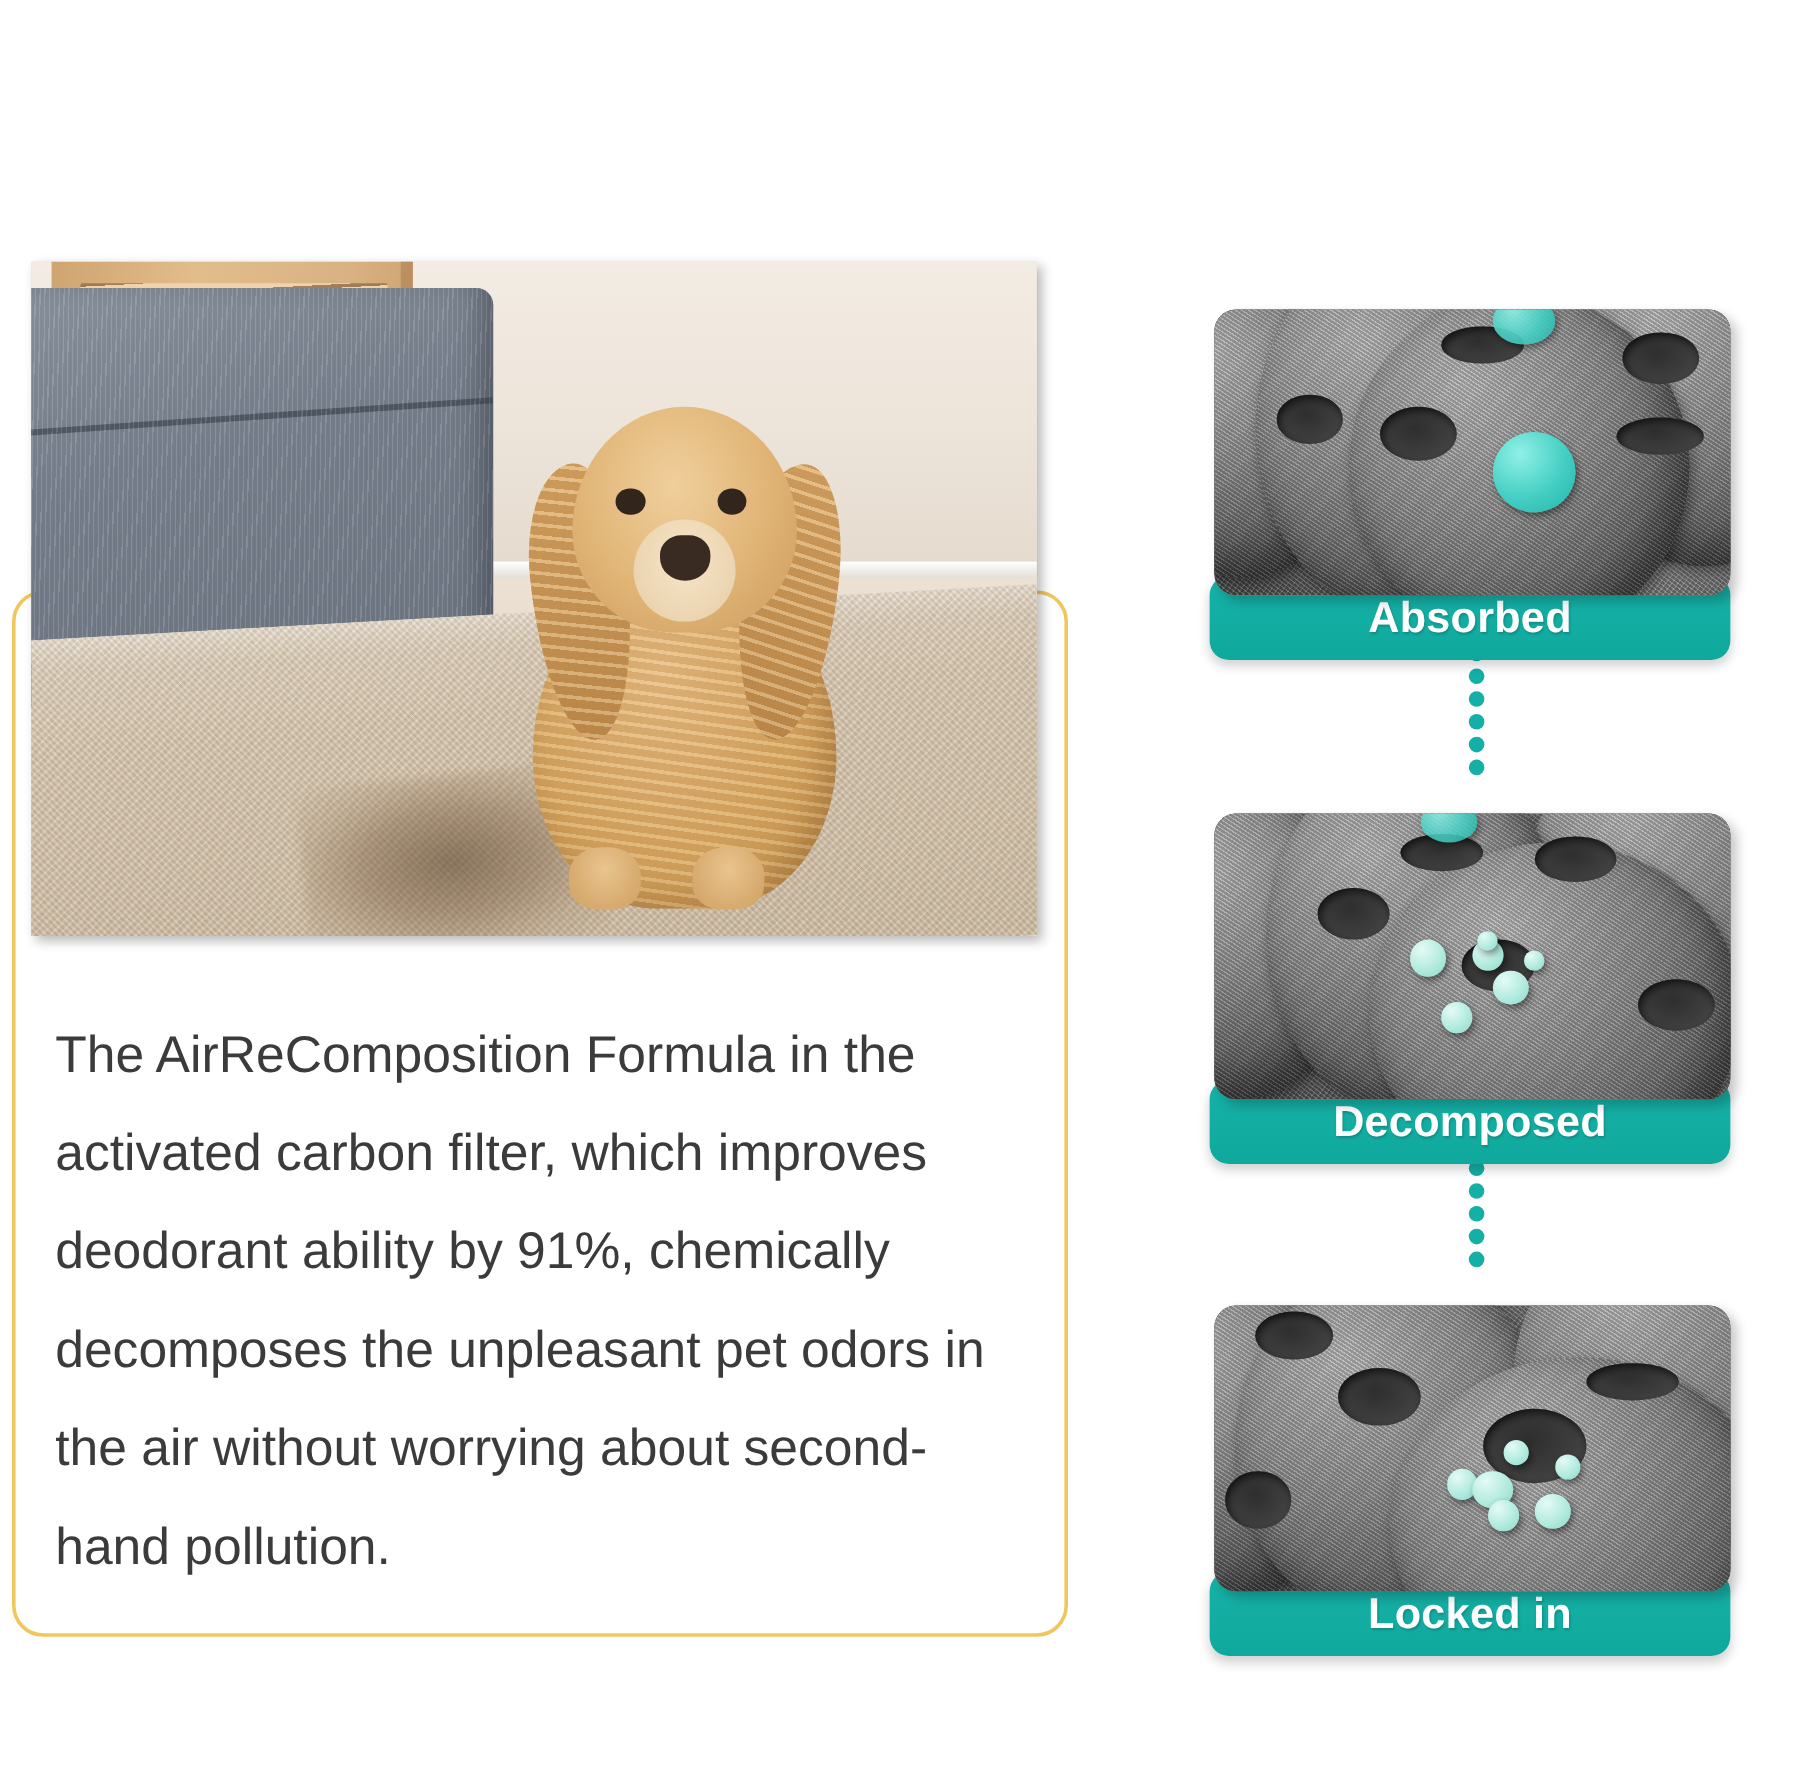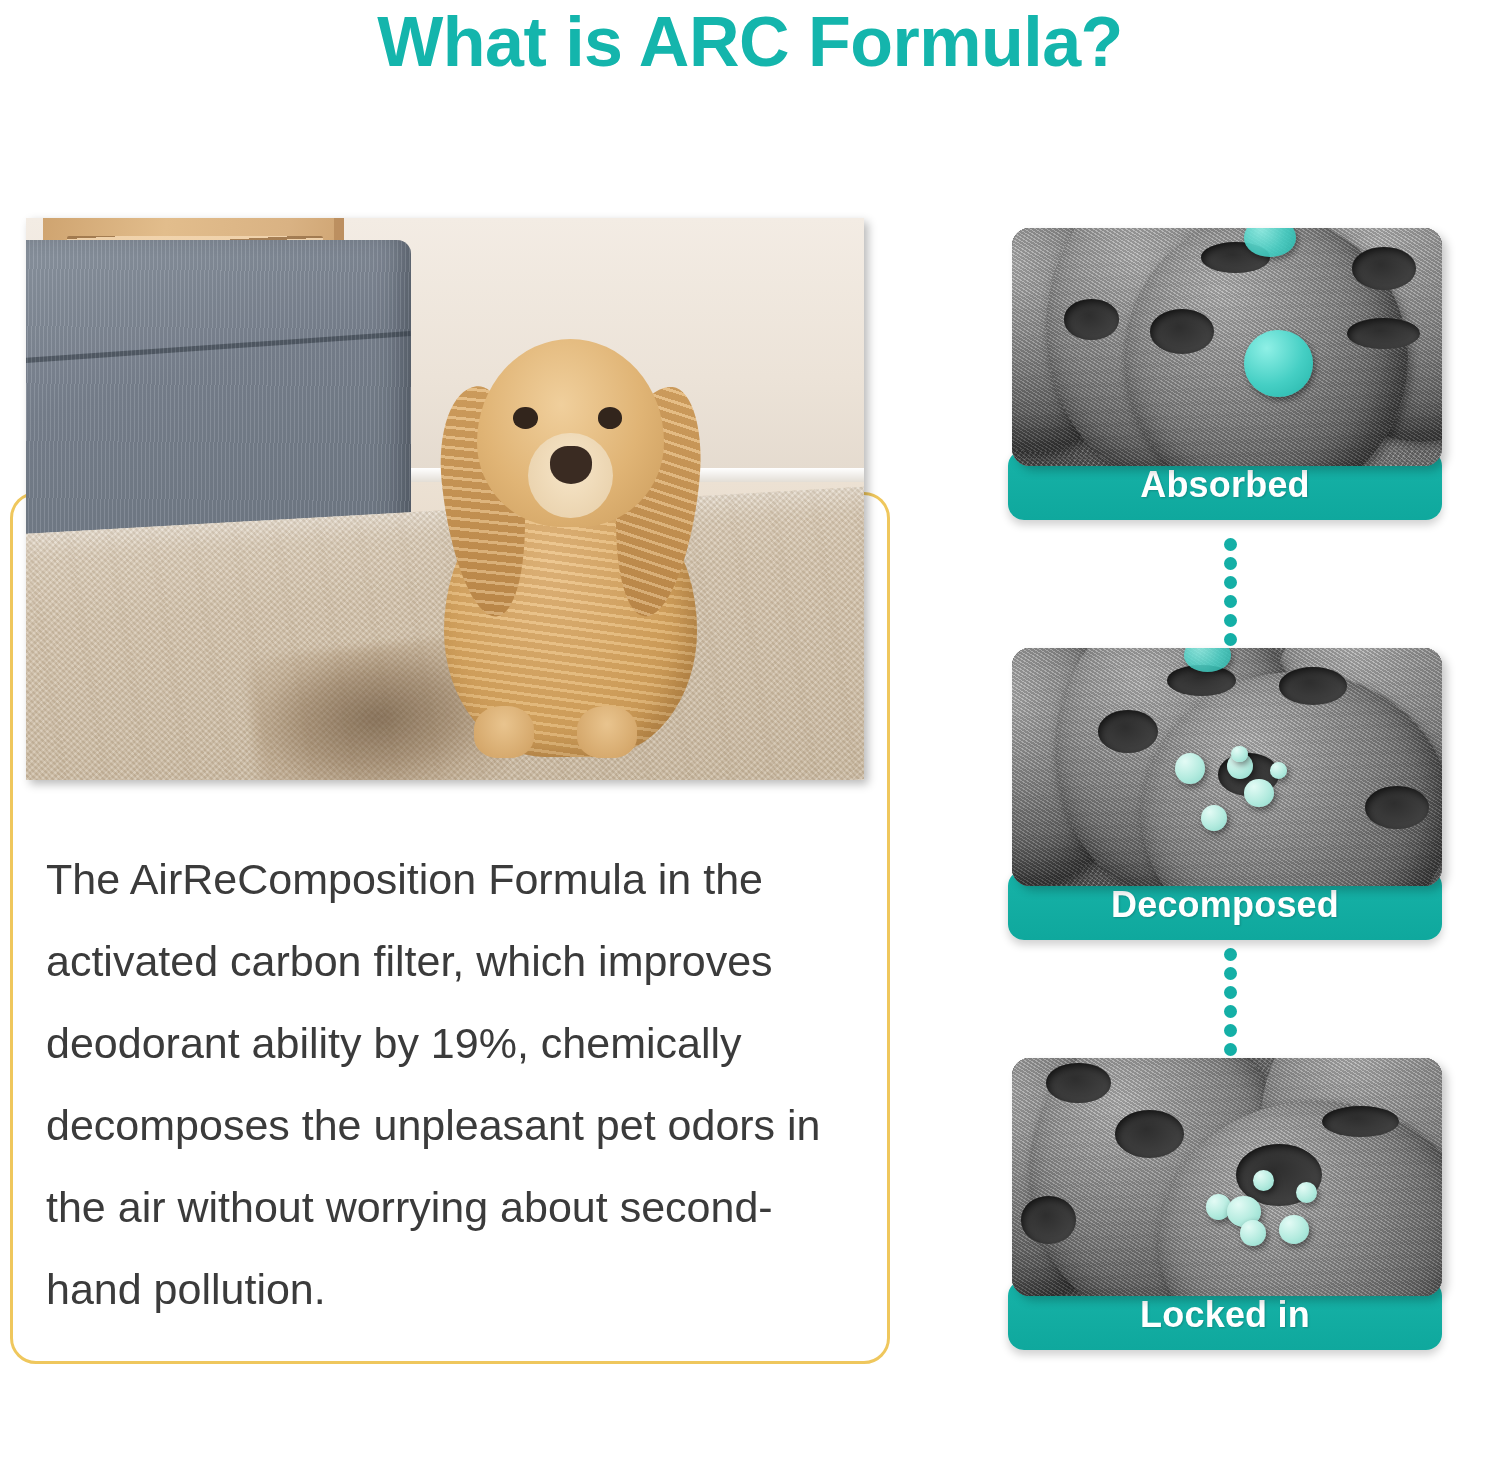--- a/index.html
+++ b/index.html
@@ -218,20 +218,21 @@
     color: #3b3b3b;
     font-weight: 400;
   }
 
   
   .stage-card {
     position: absolute;
     left: 1008px;
     width: 434px;
     height: 292px;
+    margin-top: 30px;
   }
   .stage-card.s1 { top: 228px; }
   .stage-card.s2 { top: 648px; }
   .stage-card.s3 { top: 1058px; text-align: center; }
 
   .stage-photo {
     position: absolute;
     left: 4px; top: 0;
     width: 430px; height: 238px;
     border-radius: 18px;
@@ -320,21 +321,20 @@
     width: 13px; height: 13px;
     border-radius: 50%;
     background: #14AFA6;
   }
 </style>
 </head>
 <body>
 
 <div id="page">
 
-  <div class="page-title">What is ARC Formula?</div>
 
   <div class="yellow-box"></div>
 
   <div class="photo">
     <div class="photo-inner">
       <div class="ph-wall"></div>
       <div class="ph-baseboard"></div>
       <div class="ph-floor"></div>
       <div class="ph-floorline"></div>
 
@@ -355,21 +355,21 @@
         <div class="dog-ear right"></div>
         <div class="dog-head"></div>
         <div class="dog-eye left"></div>
         <div class="dog-eye right"></div>
         <div class="dog-muzzle"></div>
         <div class="dog-nose"></div>
       </div>
     </div>
   </div>
 
-  <p class="body-copy">The AirReComposition Formula in the activated carbon filter, which improves deodorant ability by 19%, chemically decomposes the unpleasant pet odors in the air without worrying about second-hand pollution.</p>
+  <p class="body-copy">The AirReComposition Formula in the activated carbon filter, which improves deodorant ability by 91%, chemically decomposes the unpleasant pet odors in the air without worrying about second-hand pollution.</p>
 
   <div class="stage-card s1">
     <div class="stage-banner">
       <span>Absorbed</span>
     </div>
     <div class="stage-photo">
       <div class="carbon"></div>
       <div class="sphere" style="left:-16%;top:-12%;width:44%;height:106%;"></div>
       <div class="sphere" style="left:8%;top:-24%;width:60%;height:132%;"></div>
       <div class="sphere" style="left:66%;top:-28%;width:58%;height:118%;"></div>

